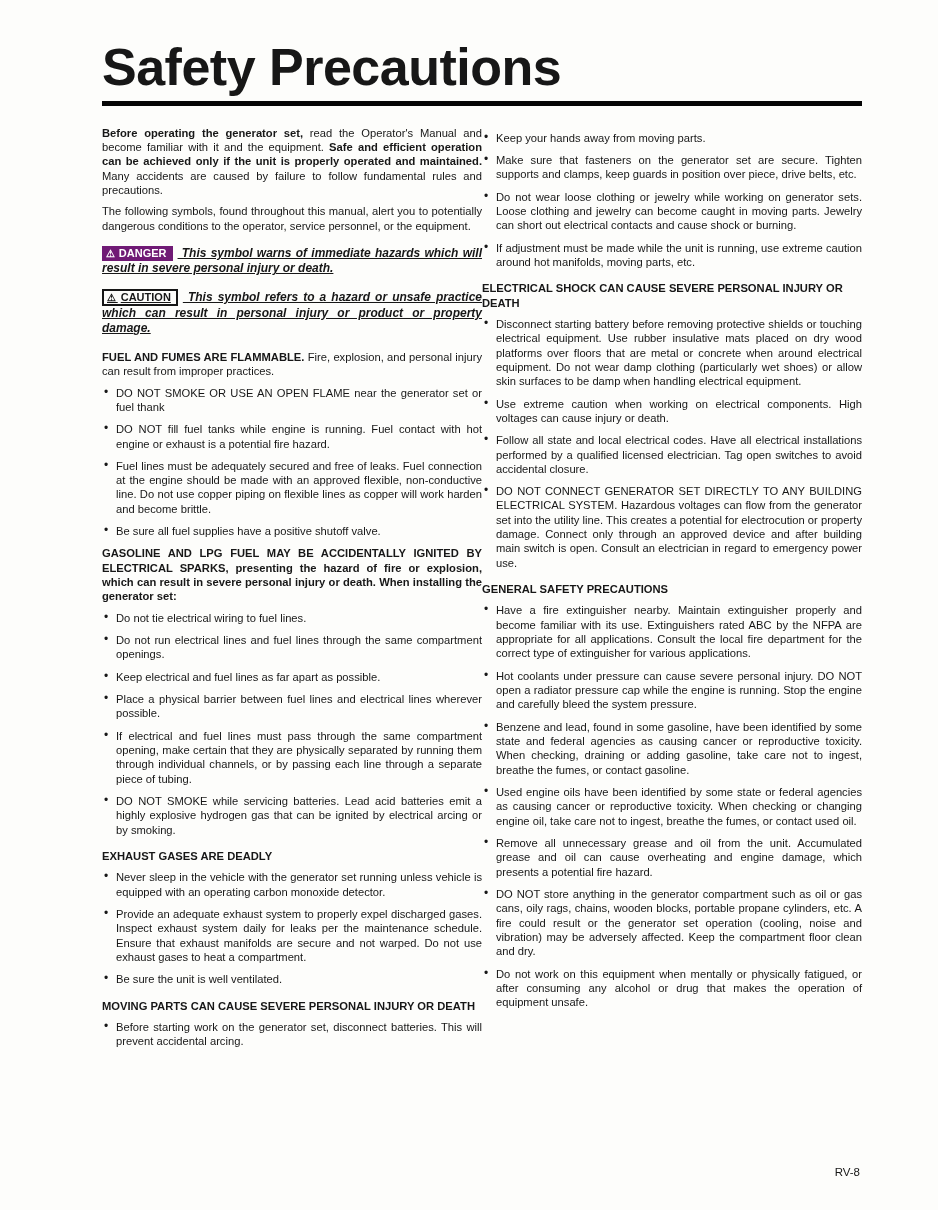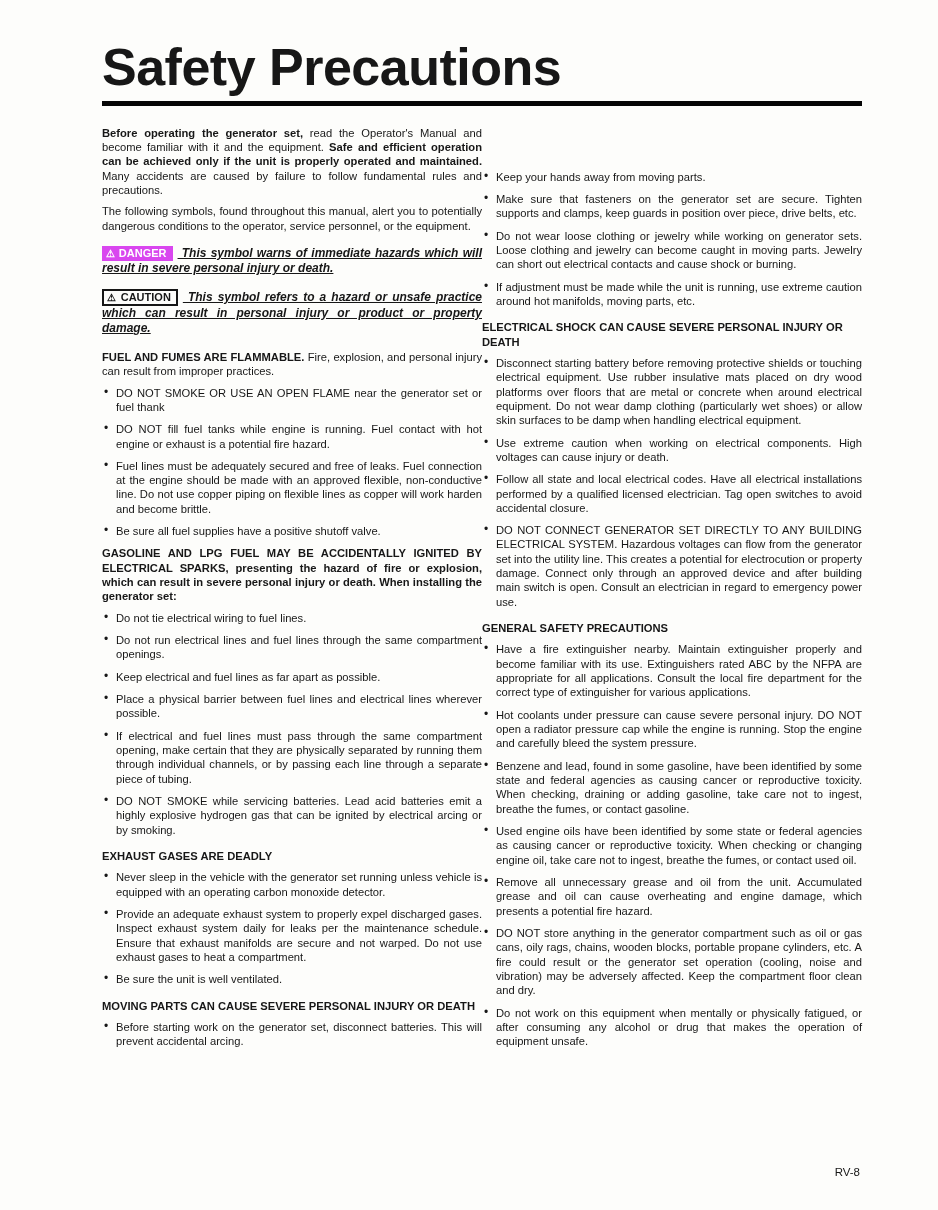--- a/index.html
+++ b/index.html
@@ -18,21 +18,21 @@
   .page { position:absolute; inset:0; padding:40px 76px 60px 102px; }
 
   .title {
     font-size:52px;
     font-weight:bold;
     letter-spacing:-0.5px;
     line-height:1.05;
   }
   .rule { height:5px; background:#050505; margin-top:6px; }
 
-  .columns { display:flex; margin-top:20px; align-items:flex-end; }
+  .columns { display:flex; margin-top:20px; align-items:flex-start; }
   .col { flex:1 1 0; min-width:0; }
 
   .para { text-align:justify; margin-bottom:7px; }
   .b { font-weight:bold; }
 
   .heading { font-weight:bold; margin:12px 0 7px; }
 
   ul.bullets { list-style:none; margin:5px 0 7px; }
   ul.bullets li {
     position:relative;
@@ -42,23 +42,23 @@
   }
   ul.bullets li::before {
     content:"\2022";
     position:absolute; left:2px; top:-1px;
     font-size:12px;
   }
 
   .alert { margin:13px 0 13px; font-size:12px; line-height:1.3; text-align:justify; }
   .alert-text { font-weight:bold; font-style:italic;text-decoration:underline; }
   .alert-label { font-weight:bold; white-space:nowrap; margin-right:5px; }
-  .alert-label.danger { background:#d946ef; color:#ffffff; padding:1px 6px 2px 4px; font-size:11px; }
+  .alert-label.danger { background:#701a75; color:#ffffff; padding:1px 6px 2px 4px; font-size:11px; }
   .alert-label.warning { border-bottom:2px dotted #555; padding-bottom:1px; font-size:11.5px; }
-  .alert-label.caution { border:2px solid #161616; padding:0 5px 1px 3px; font-size:11px; }
+  .alert-label.caution { border:2px solid #161616; padding:0 5px 1px 3px; font-size:11px;text-decoration:underline; }
   .tri { margin-right:3px; font-style:normal; font-size:10px; }
 
   .footer {
     position:absolute;
     right:78px; bottom:30px;
     font-size:11.5px;
     text-align:center;
   }
 </style>
 </head>

